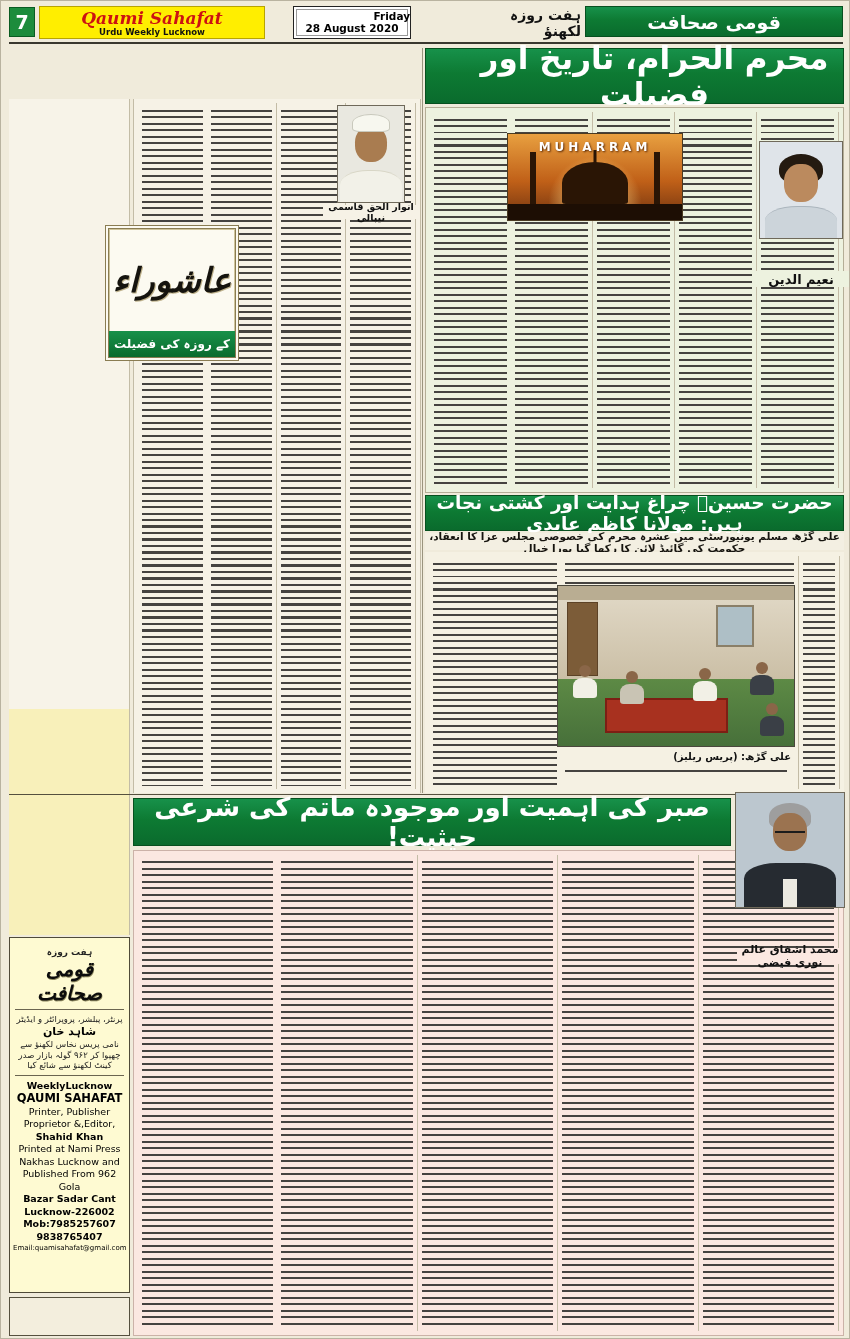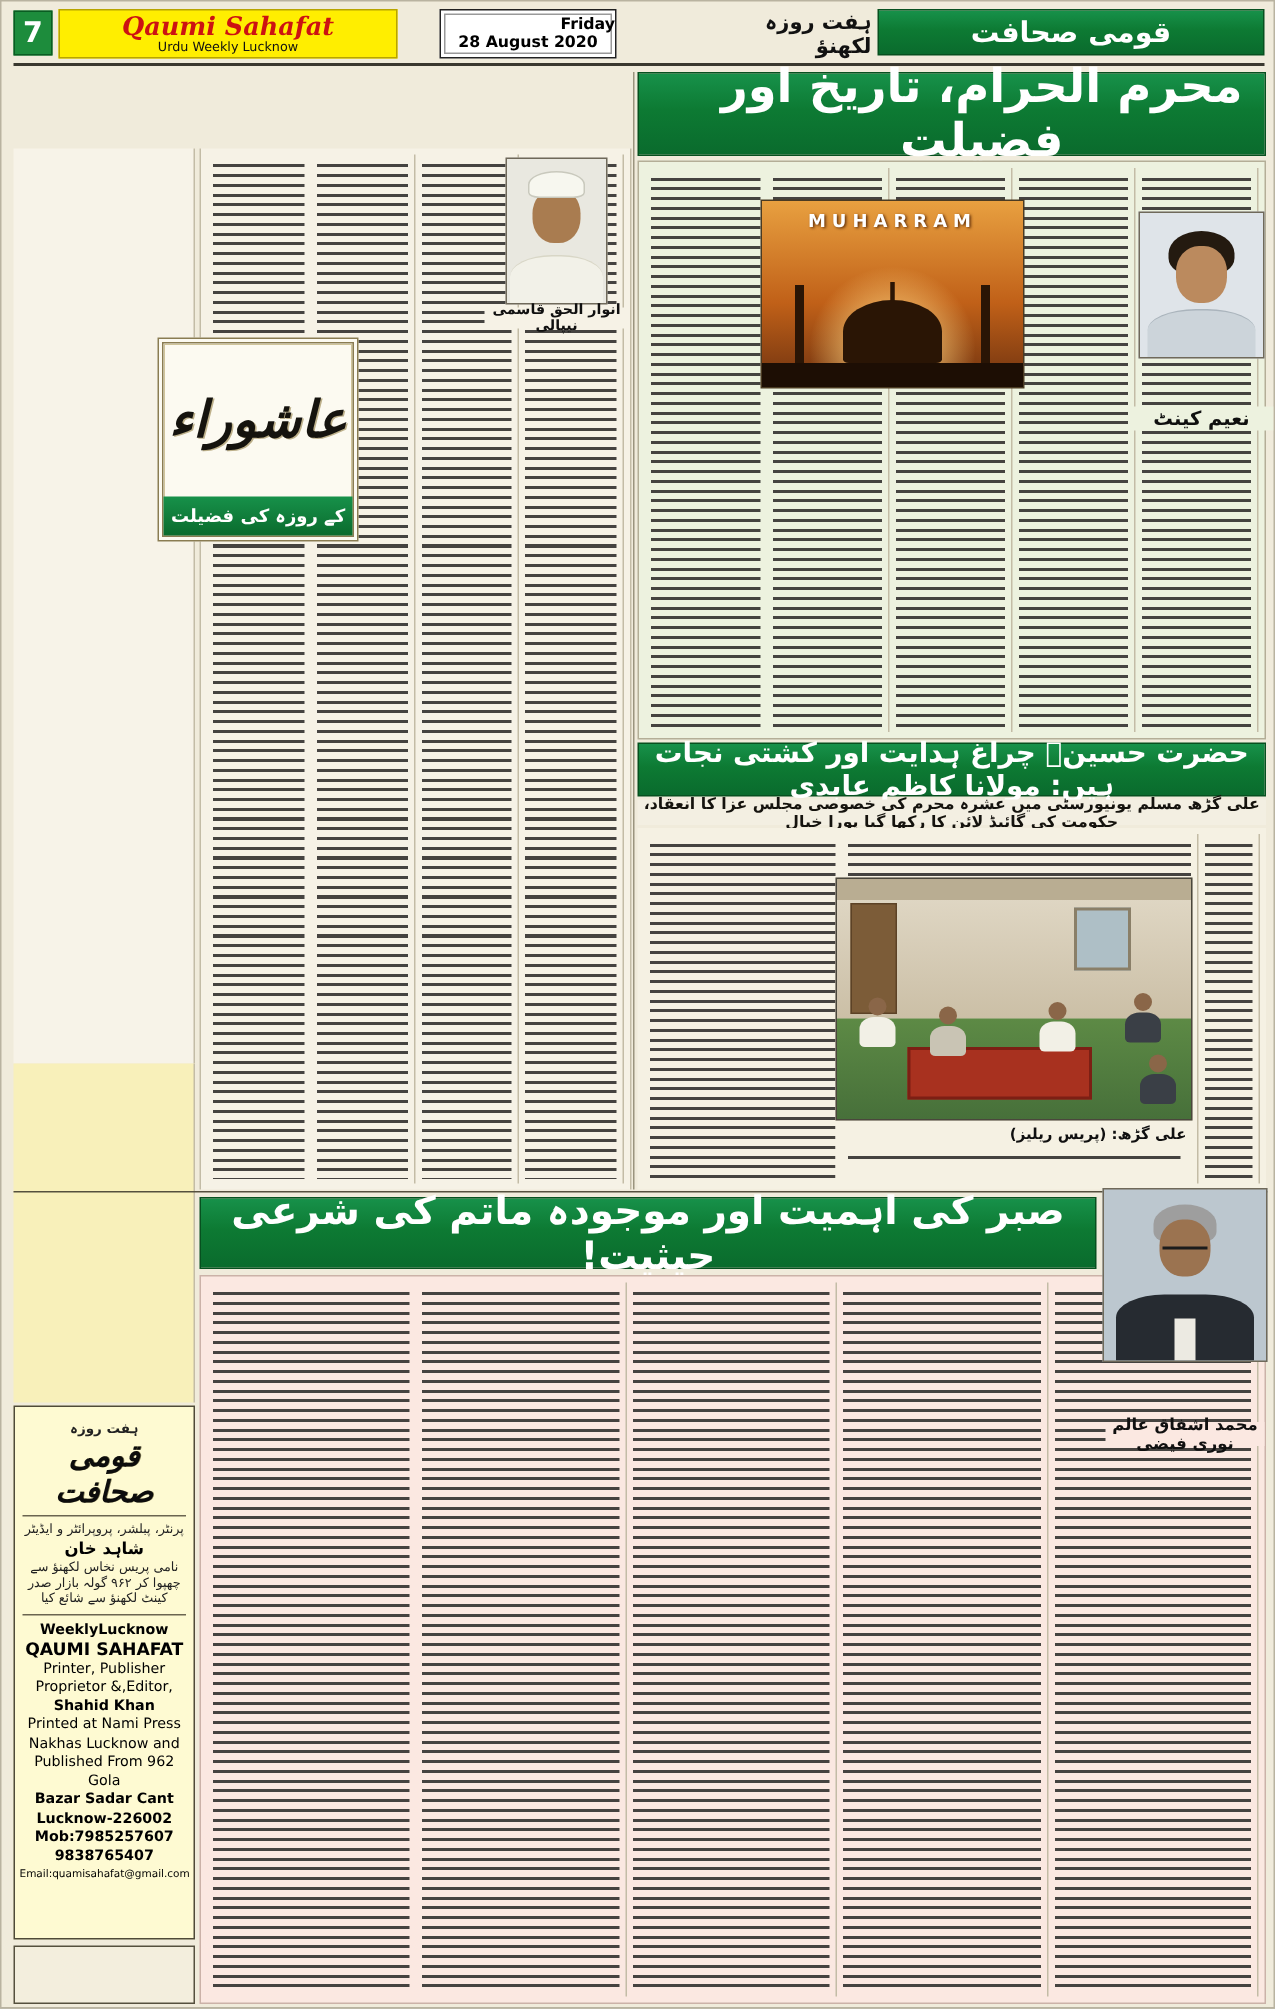--- a/index.html
+++ b/index.html
@@ -33,21 +33,21 @@
   }
 
   
   .pageno { left:8px; top:6px; width:26px; height:30px;
     background:#1d8c3c; color:#fff; font-size:19px; font-weight:bold;
     display:flex; align-items:center; justify-content:center; border:1px solid #0a5c22; }
   .masthead { left:38px; top:5px; width:226px; height:33px;
     background:#ffee00; border:1px solid #b8a400; text-align:center; padding-top:2px; }
   .m-title { color:#cc1212; font-size:17px; font-weight:bold; font-style:italic;
     font-family:"DejaVu Serif", serif; line-height:18px; }
-  .m-sub { color:#111; font-size:8.5px; font-weight:normal; line-height:10px; }
+  .m-sub { color:#111; font-size:8.5px; font-weight:bold; line-height:10px; }
   .datebox { left:292px; top:5px; width:118px; height:33px; background:#fff;
     border:1.5px solid #222; box-shadow: inset 0 0 0 2px #fff, inset 0 0 0 3px #999;
     text-align:center; padding-top:3px; }
   .d-day { font-size:10.5px; font-weight:bold; line-height:12px;text-align:right; }
   .d-date { font-size:10.5px; font-weight:bold; line-height:13px; }
   .weekly-urdu { left:468px; top:9px; width:112px; height:25px;
     font-size:14px; font-weight:bold; color:#111;
     display:flex; align-items:center; justify-content:center; }
   .masthead-urdu { left:584px; top:5px; width:258px; height:31px; font-size:19px; }
   .header-rule { left:8px; top:41px; width:834px; height:0; border-top:2px solid #3a382f; }
@@ -91,21 +91,21 @@
     font-size:34px; font-weight:bold; font-style:italic; color:#15130e;
     text-shadow:1px 1px 0 #bdb08a; }
   .decor-band { height:26px; background:linear-gradient(180deg,#17914a,#0a6b2d);
     color:#fff; font-size:12px; font-weight:bold;
     display:flex; align-items:center; justify-content:center; }
 
   
   .art-muh { left:424px; top:106px; width:419px; height:386px;
     background:#edf2df; border:1px solid #b4ae97; }
 
-  .muh-img { left:506px; top:132px; width:176px; height:126px; z-index:3;
+  .muh-img { left:506px; top:132px; width:176px; height:88px; z-index:3;
     border:1px solid #4a3a22; overflow:hidden;
     background:
       radial-gradient(circle at 50% 80%, rgba(255,214,130,.9) 0 10%, rgba(255,214,130,0) 42%),
       linear-gradient(180deg,#e8a040 0%, #c06018 55%, #6e3210 100%); }
   .muh-title { position:absolute; top:6px; width:100%; text-align:center;
     color:#fff; font-size:12px; font-weight:bold; letter-spacing:4px;
     text-shadow:1px 1px 2px #5a2a08; }
   .mosque-dome { position:absolute; left:50%; bottom:16px; transform:translateX(-50%);
     width:66px; height:42px; background:#2a1505; border-radius:50% 50% 6% 6%; }
   .mosque-spire { position:absolute; left:50%; bottom:56px; transform:translateX(-50%);
@@ -260,21 +260,21 @@
     <div class="mosque-minaret-l"></div>
     <div class="mosque-minaret-r"></div>
     <div class="mosque-base"></div>
   </div>
 
   <div class="abs photo photo-a">
     <div class="a-body"></div>
     <div class="a-hair"></div>
     <div class="a-face"></div>
   </div>
-  <div class="abs name-tag name-a urdu">نعیم کینٹ</div>
+  <div class="abs name-tag name-a urdu">نعیم الدین</div>
 
   <div class="abs hl-majlis green-head urdu">حضرت حسینؑ چراغ ہدایت اور کشتی نجات ہیں: مولانا کاظم عابدی</div>
   <div class="abs mj-subhead urdu">علی گڑھ مسلم یونیورسٹی میں عشرہ محرم کی خصوصی مجلس عزا کا انعقاد، حکومت کی گائیڈ لائن کا رکھا گیا پورا خیال</div>
 
   <div class="abs mj-body">
     <div class="cols">
       <div class="col mj-c1 txt"></div>
       <div class="col mj-c2 txt"></div>
       <div class="col mj-c3 txt"></div>
     </div>

